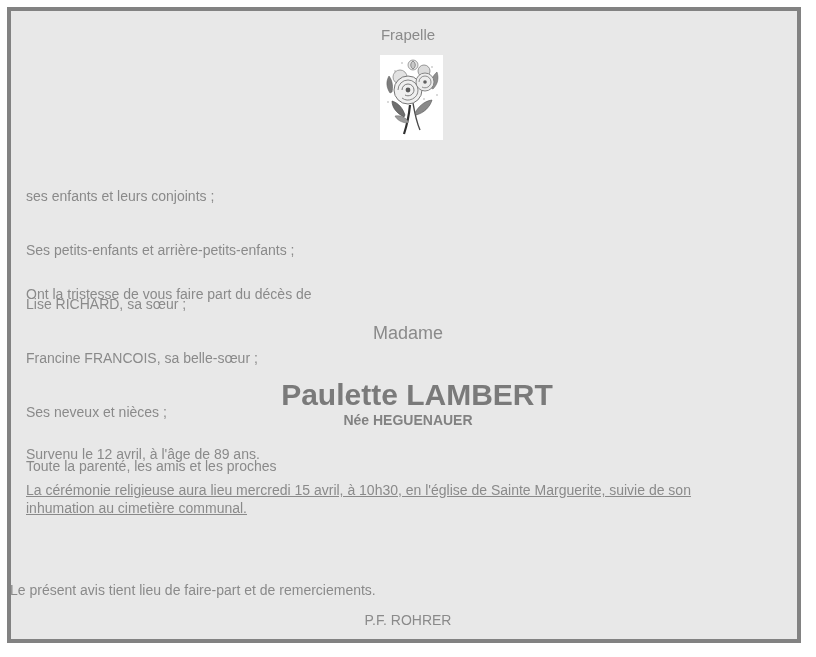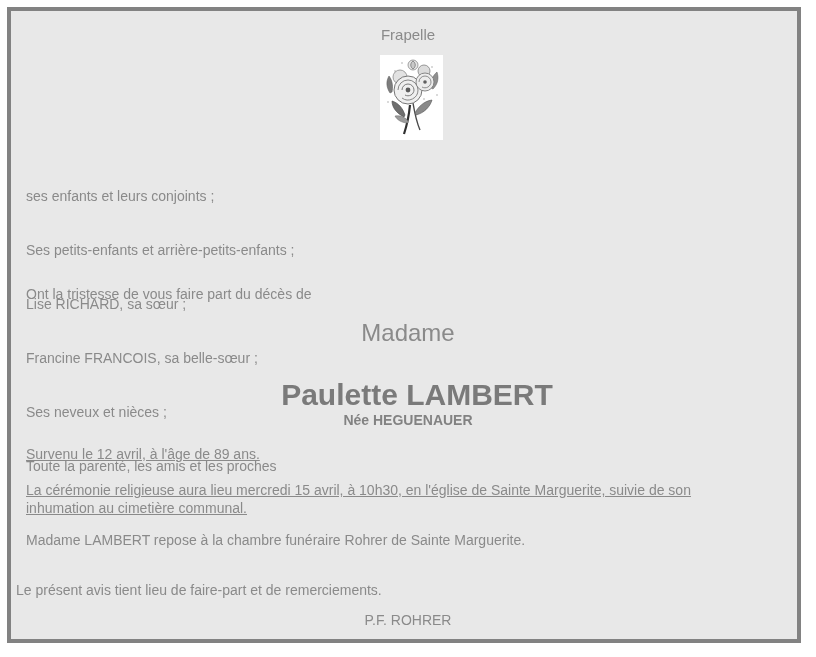--- a/index.html
+++ b/index.html
@@ -27,33 +27,33 @@
   .center { left: 0; width: 816px; text-align: center; }
   .location-name { top: 26px; font-size: 15px; }
   .flower-box {
     position: absolute;
     left: 380px; top: 55px;
     width: 63px; height: 85px;
     background: #ffffff;
   }
   .family-list { left: 26px; top: 151px; }
   .announcement { left: 26px; top: 285px; }
-  .civility { top: 322px; font-size: 24px; line-height: 22px; }
+  .civility { top: 322px; font-size: 18px; line-height: 22px; }
   .deceased-name {
     top: 378px;
     font-size: 30px; line-height: 34px;
     font-weight: bold;
     color: #7a7a7a;
     padding-left: 18px;
   }
   .maiden-name { top: 411px; font-weight: bold; color: #828282; }
-  .death-info { left: 26px; top: 445px; text-decoration: underline; }
+  .death-info { left: 26px; top: 445px; }
   .ceremony-info { left: 26px; top: 481px; width: 716px; white-space: normal; text-decoration: underline; }
   .repose-info { left: 26px; top: 531px; }
-  .closing { left: 16px; top: 581px; }
+  .closing { left: 10px; top: 581px; }
   .signature { top: 611px; }
 </style>
 </head>
 <body>
 
 <div class="page">
   <div class="card"></div>
 
   <div class="txt center location-name">Frapelle</div>
 
@@ -103,18 +103,17 @@
   <div class="txt center civility">Madame</div>
 
   <div class="txt center deceased-name">Paulette LAMBERT</div>
 
   <div class="txt center maiden-name">Née HEGUENAUER</div>
 
   <div class="txt death-info">Survenu le 12 avril, à l'âge de 89 ans.</div>
 
   <div class="txt ceremony-info">La cérémonie religieuse aura lieu mercredi 15 avril, à 10h30, en l'église de Sainte Marguerite, suivie de son inhumation au cimetière communal.</div>
 
-  <div class="txt repose-info">Madame LAMBERT repose à la chambre funéraire Rohrer de Sainte Marguerite.</div>
 
   <div class="txt closing">Le présent avis tient lieu de faire-part et de remerciements.</div>
 
   <div class="txt center signature">P.F. ROHRER</div>
 </div>
 
 </body></html>

